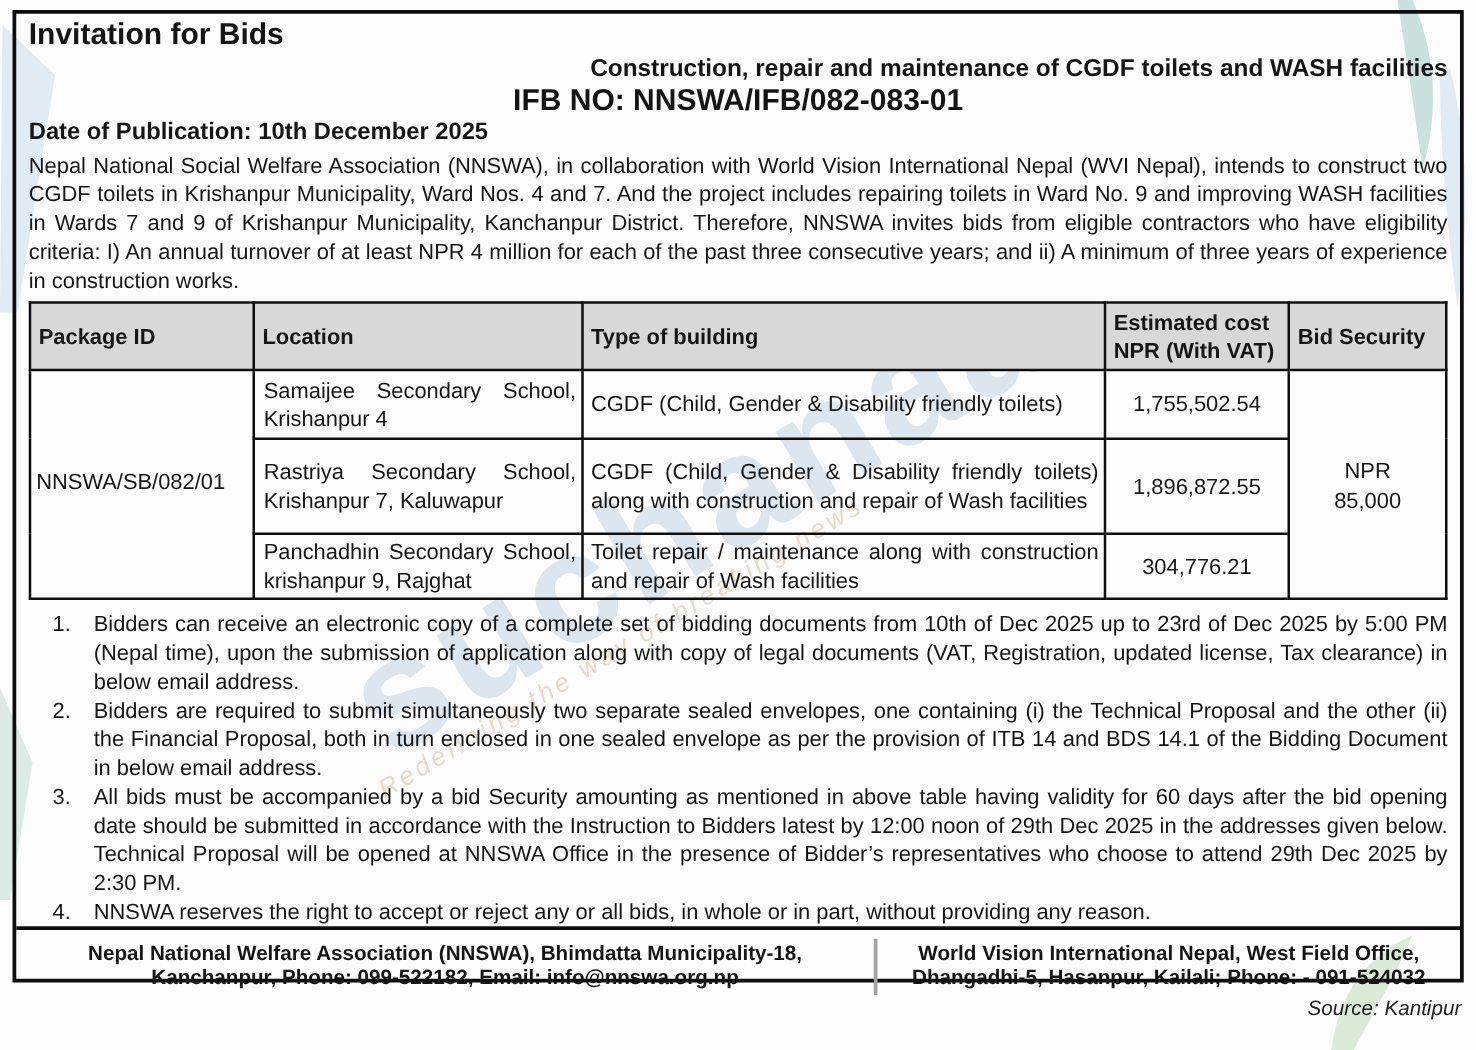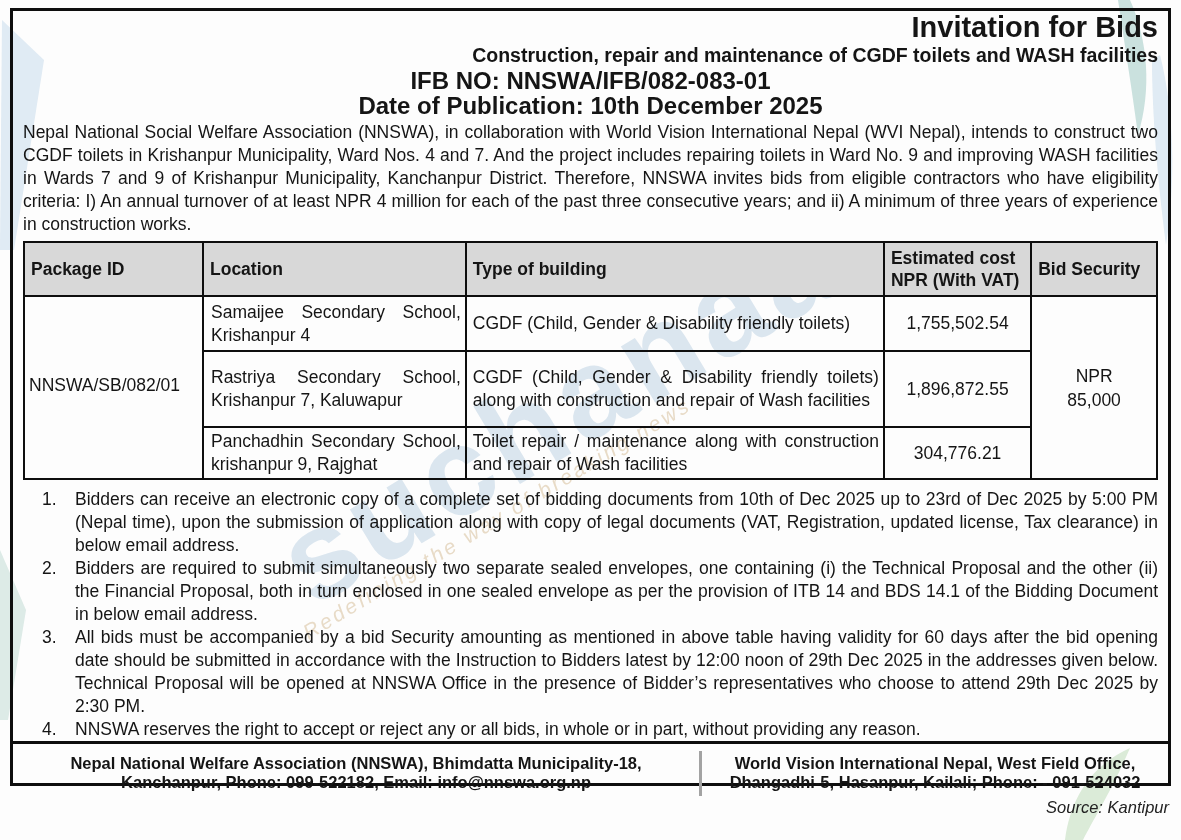--- a/index.html
+++ b/index.html
@@ -31,24 +31,24 @@
   
   .notice {
     position: absolute; left: 10px; top: 8px;
     width: 1161px; height: 778px;
     border: 3px solid #0e0e0e;
     background: transparent;
     padding: 2px 10px 0 10px;
     display: flex; flex-direction: column;
     z-index: 1;
   }
-  .title    { text-align: right; font-weight: bold; font-size: 29px;   line-height: 29px; }
+  .title    { text-align: left; font-weight: bold; font-size: 24px;   line-height: 29px; }
   .subtitle { text-align: right; font-weight: bold; font-size: 19.5px; line-height: 26px; }
   .ifb      { text-align: center; font-weight: bold; font-size: 24px; line-height: 26px; }
-  .pubdate  { text-align: center; font-weight: bold; font-size: 24px; line-height: 24px; }
+  .pubdate  { font-weight: bold; font-size: 19px; line-height: 24px; }
   .intro {
     font-size: 17.5px; line-height: 23px; text-align: justify;
     margin: 3px 0 5px 0;
   }
   
   table.bid-table {
     width: 100%; border-collapse: collapse; table-layout: fixed;
     font-size: 17.5px; margin-bottom: 5px;
   }
   table.bid-table th, table.bid-table td {

